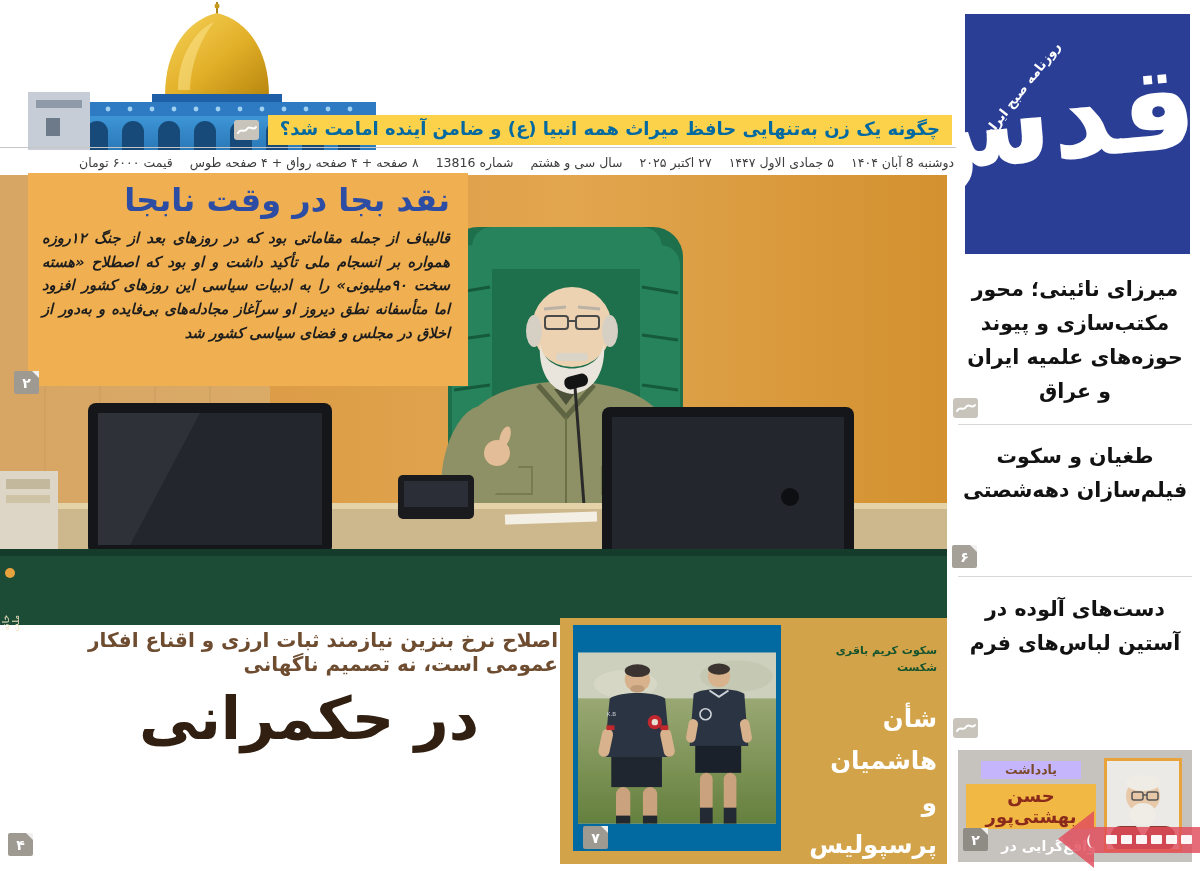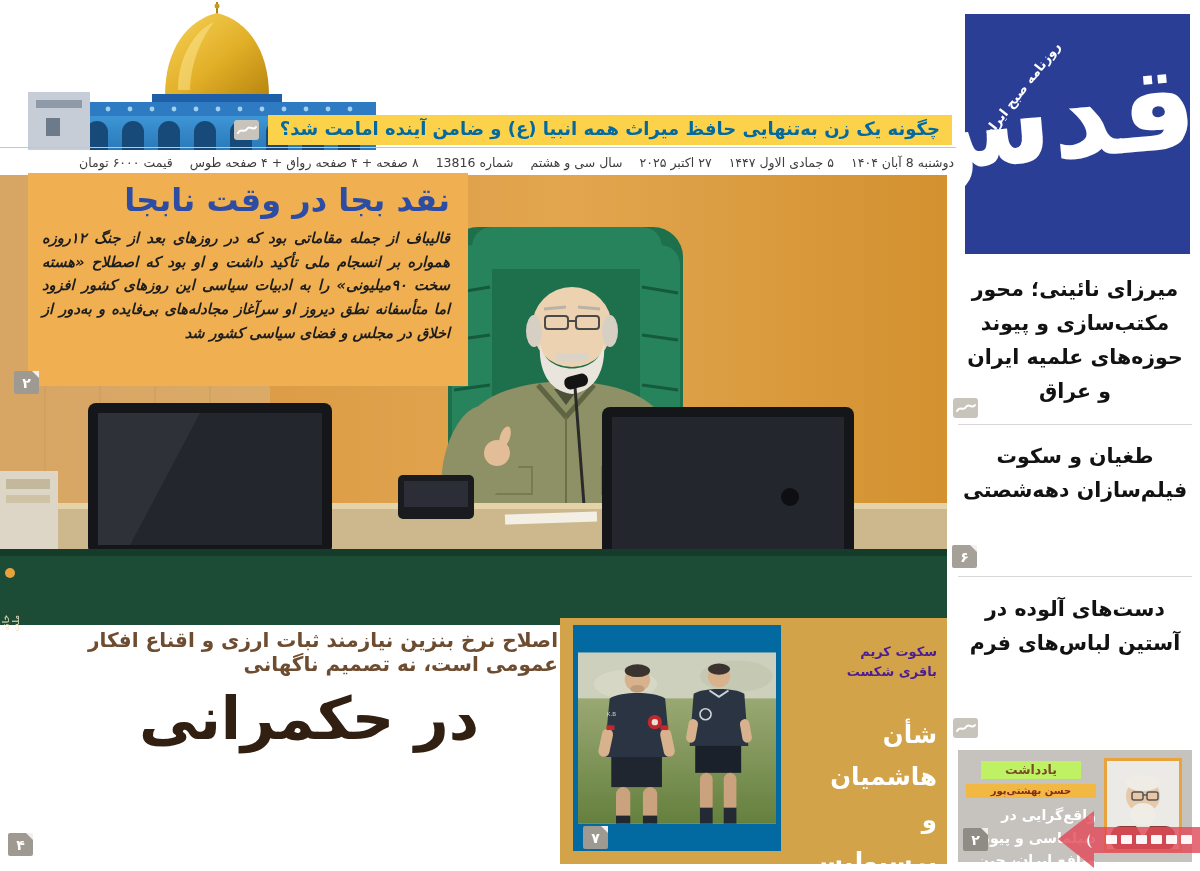--- a/index.html
+++ b/index.html
@@ -81,39 +81,39 @@
   .ms-line2 { text-align:center; padding-left:60px; }
 
   
   .sports-box { position:absolute; left:560px; top:618px; width:387px; height:246px; background:#d2a348; }
   .sports-photo {
     position:absolute; left:13px; top:7px; width:208px; height:226px;
     background:#0369a1; padding:5px;
   }
   .sports-photo svg { width:100%; height:100%; display:block; }
   .sports-text { position:absolute; right:10px; top:24px; width:104px; text-align:right; }
-  .sports-kicker { color:#4c1d95; font-size:13px; font-weight:bold; line-height:1.55; margin-bottom:32px; }
+  .sports-kicker { color:#14532d; font-size:11px; font-weight:bold; line-height:1.55; margin-bottom:22px; }
   .sports-title { color:#ffffff; font-size:24.5px; font-weight:bold; line-height:1.72; letter-spacing:-0.5px; }
 
   
   .sb-article { position:absolute; left:958px; width:234px; }
   .sb-kicker { font-size:14.5px; color:#4e4e4e; font-weight:bold; text-align:center; line-height:1.62; }
   .sb-title { font-size:20.5px; color:#121212; font-weight:bold; text-align:center; line-height:1.66; margin-top:7px; letter-spacing:-0.5px; }
   .sb-divider { position:absolute; left:958px; width:234px; border-top:1px solid #d8d8d8; }
 
   
   .note-box { position:absolute; left:958px; top:750px; width:234px; height:112px; background:#c6c2be; }
   .note-portrait {
     position:absolute; right:10px; top:8px; width:78px; height:94px;
     border:3px solid #e8a33d; background:#ecebe8; overflow:hidden;
   }
   .note-portrait svg { width:100%; height:100%; display:block; }
   .note-texts { position:absolute; right:96px; left:8px; top:9px; text-align:center; }
-  .note-label { display:inline-block; background:#bef264; color:#7a4a2a; font-size:12.5px; font-weight:bold; padding:1px 24px 2px; margin-bottom:5px; }
-  .note-author { display:block; background:#f2b844; color:#8a2a1a; font-size:10px; font-weight:bold; padding:1px 4px 2px; margin-bottom:6px; }
+  .note-label { display:inline-block; background:#c4b5fd; color:#7a4a2a; font-size:12.5px; font-weight:bold; padding:1px 24px 2px; margin-bottom:5px; }
+  .note-author { display:block; background:#f2b844; color:#8a2a1a; font-size:18px; font-weight:bold; padding:1px 4px 2px; margin-bottom:6px; }
   .note-title { color:#ffffff; font-size:14.2px; font-weight:bold; line-height:1.6; text-align:right; }
 
   
   .promo { position:absolute; left:1056px; top:808px; width:144px; height:63px; z-index:8; }
 </style>
 </head>
 <body>
 
 <div class="page">
 

